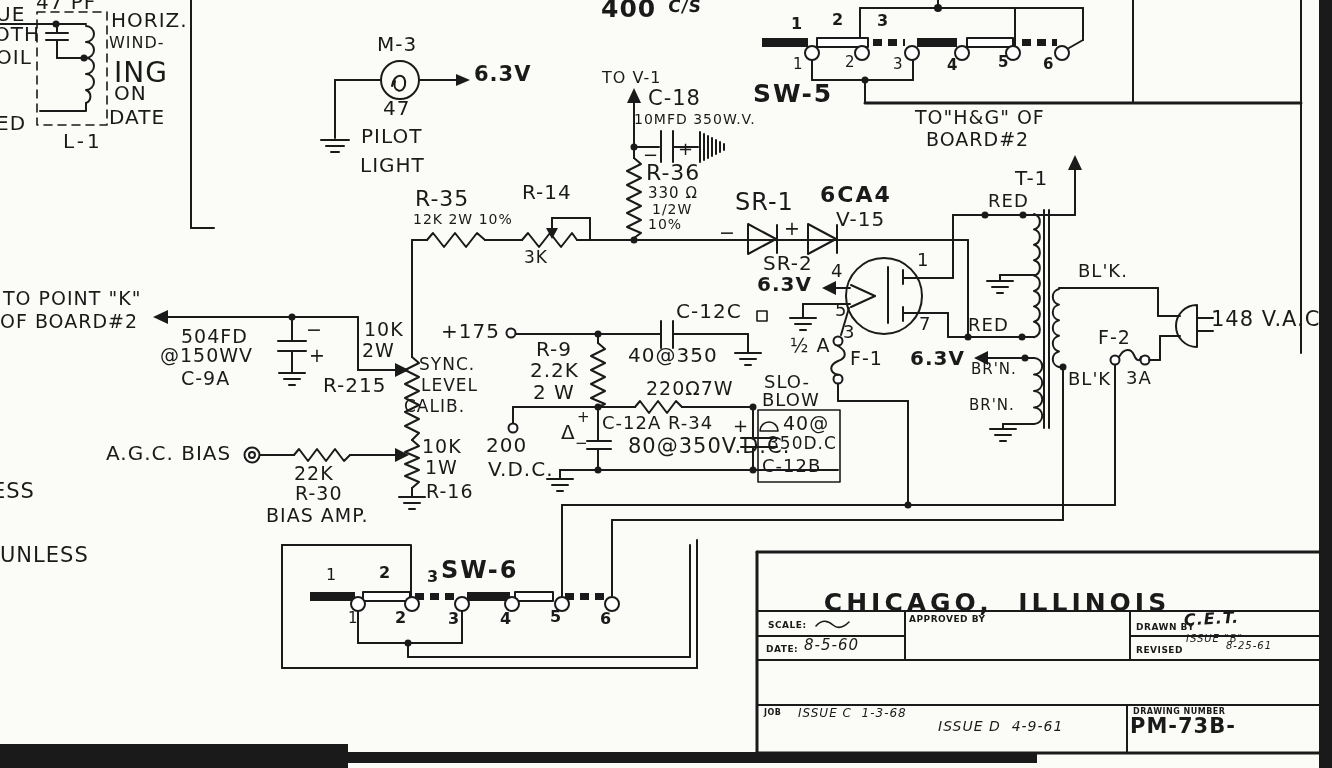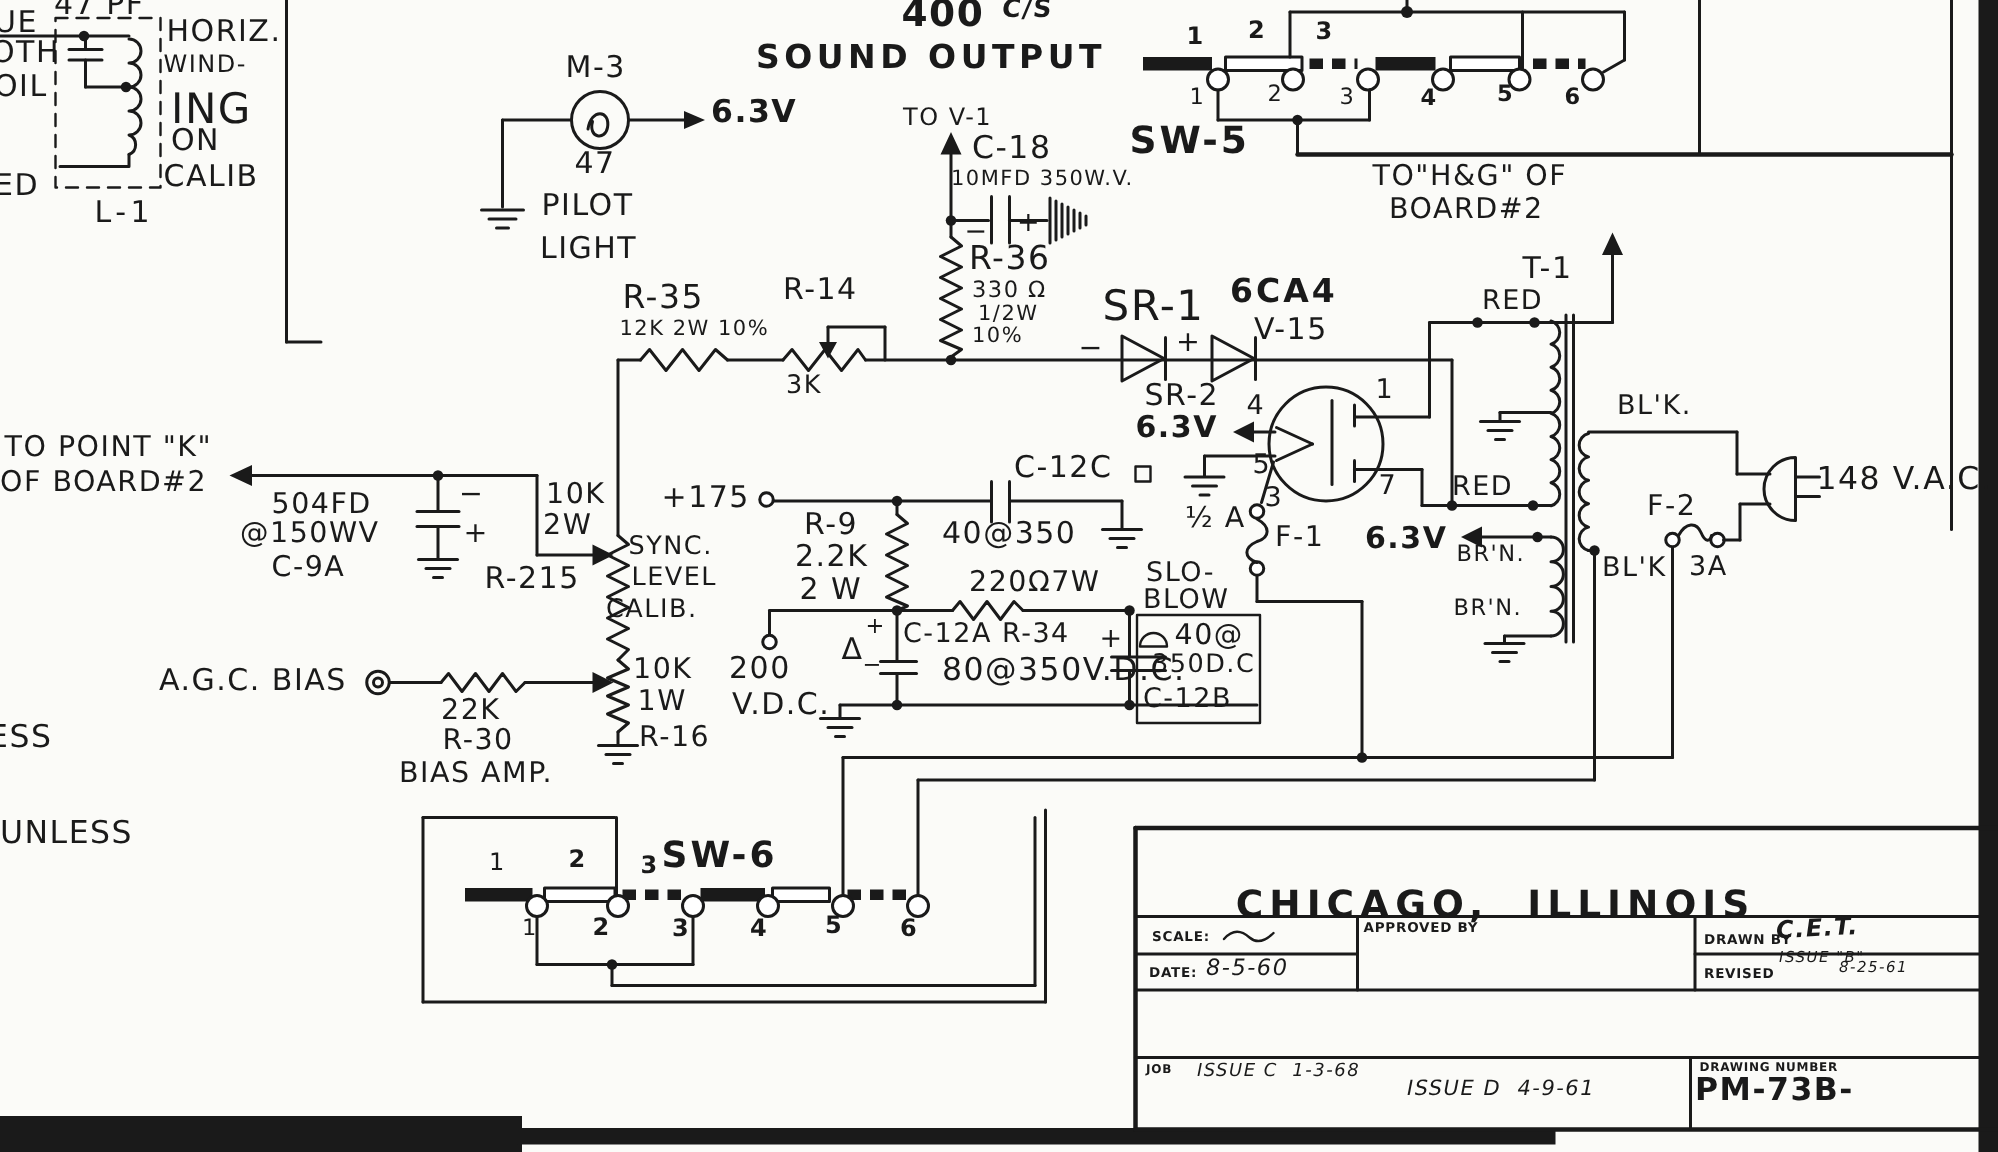--- a/index.html
+++ b/index.html
@@ -348,50 +348,49 @@
 </svg>
 
   <span class="lbl" style="left:36px;top:-8px;font-size:20px">47 PF</span>
   <span class="lbl" style="left:-4px;top:4px;font-size:20px">UE</span>
   <span class="lbl" style="left:-6px;top:24px;font-size:20px">OTH</span>
   <span class="lbl" style="left:-4px;top:47px;font-size:20px">OIL</span>
   <span class="lbl" style="left:111px;top:10px;font-size:20px">HORIZ.</span>
   <span class="lbl" style="left:109px;top:35px;font-size:16px">WIND-</span>
   <span class="lbl" style="left:114px;top:59px;font-size:28px">ING</span>
   <span class="lbl" style="left:114px;top:83px;font-size:20px">ON</span>
-  <span class="lbl" style="left:109px;top:107px;font-size:20px">CALIB</span>
+  <span class="lbl" style="left:109px;top:107px;font-size:20px">DATE</span>
   <span class="lbl" style="left:-4px;top:113px;font-size:20px">ED</span>
   <span class="lbl" style="left:63px;top:131px;font-size:20px;letter-spacing:3px">L-1</span>
 
   <span class="lbl" style="left:377px;top:34px;font-size:20px">M-3</span>
   <span class="lbl b" style="left:474px;top:64px;font-size:21px">6.3V</span>
   <span class="lbl" style="left:383px;top:98px;font-size:20px">47</span>
   <span class="lbl" style="left:361px;top:126px;font-size:20px">PILOT</span>
   <span class="lbl" style="left:360px;top:155px;font-size:20px">LIGHT</span>
 
   <span class="lbl b" style="left:601px;top:-4px;font-size:25px">400</span>
   <span class="lbl b cs" style="left:668px;top:-2px;font-size:17px">C/S</span>
-  <span class="lbl b ls3" style="left:504px;top:28px;font-size:22px">SOUND OUTPUT</span>
   <span class="lbl" style="left:602px;top:70px;font-size:16px">TO V-1</span>
 
   <span class="lbl" style="left:648px;top:88px;font-size:21px">C-18</span>
   <span class="lbl" style="left:634px;top:112px;font-size:14px">10MFD 350W.V.</span>
   <span class="lbl" style="left:643px;top:146px;font-size:18px">−</span>
   <span class="lbl" style="left:678px;top:140px;font-size:18px">+</span>
   <span class="lbl" style="left:646px;top:162px;font-size:22px">R-36</span>
   <span class="lbl" style="left:648px;top:186px;font-size:15px">330 Ω</span>
   <span class="lbl" style="left:652px;top:202px;font-size:14px">1/2W</span>
   <span class="lbl" style="left:648px;top:217px;font-size:14px">10%</span>
 
   <span class="lbl" style="left:415px;top:188px;font-size:22px">R-35</span>
   <span class="lbl" style="left:413px;top:212px;font-size:14px">12K 2W 10%</span>
   <span class="lbl" style="left:522px;top:182px;font-size:20px">R-14</span>
   <span class="lbl" style="left:524px;top:249px;font-size:17px">3K</span>
 
-  <span class="lbl" style="left:735px;top:190px;font-size:28px">SR-1</span>
+  <span class="lbl" style="left:735px;top:190px;font-size:24px">SR-1</span>
   <span class="lbl" style="left:763px;top:253px;font-size:20px">SR-2</span>
   <span class="lbl" style="left:719px;top:223px;font-size:19px">−</span>
   <span class="lbl" style="left:784px;top:219px;font-size:19px">+</span>
   <span class="lbl b ls2" style="left:820px;top:184px;font-size:22px">6CA4</span>
   <span class="lbl" style="left:836px;top:209px;font-size:20px">V-15</span>
   <span class="lbl b" style="left:757px;top:274px;font-size:20px">6.3V</span>
   <span class="lbl" style="left:831px;top:262px;font-size:18px">4</span>
   <span class="lbl" style="left:917px;top:251px;font-size:18px">1</span>
   <span class="lbl" style="left:835px;top:301px;font-size:18px">5</span>
   <span class="lbl" style="left:843px;top:323px;font-size:18px">3</span>

